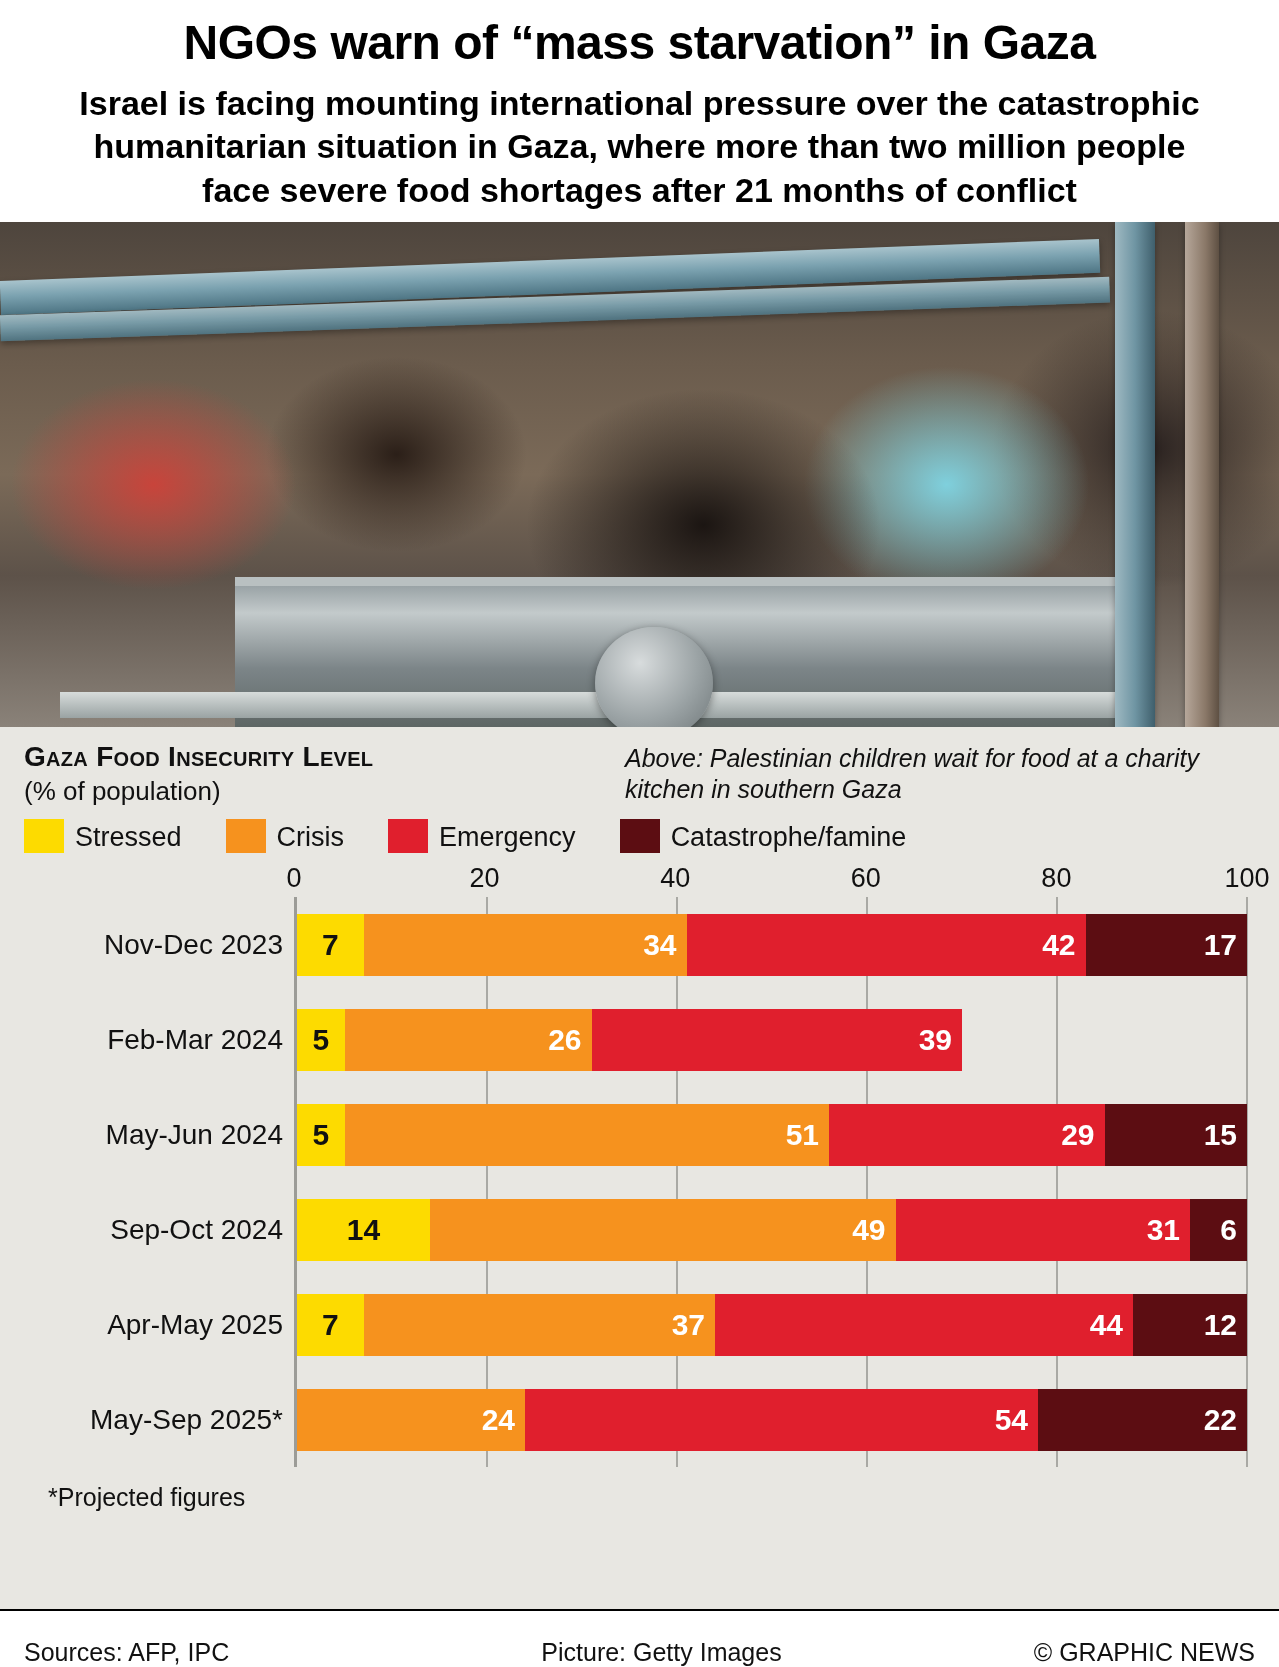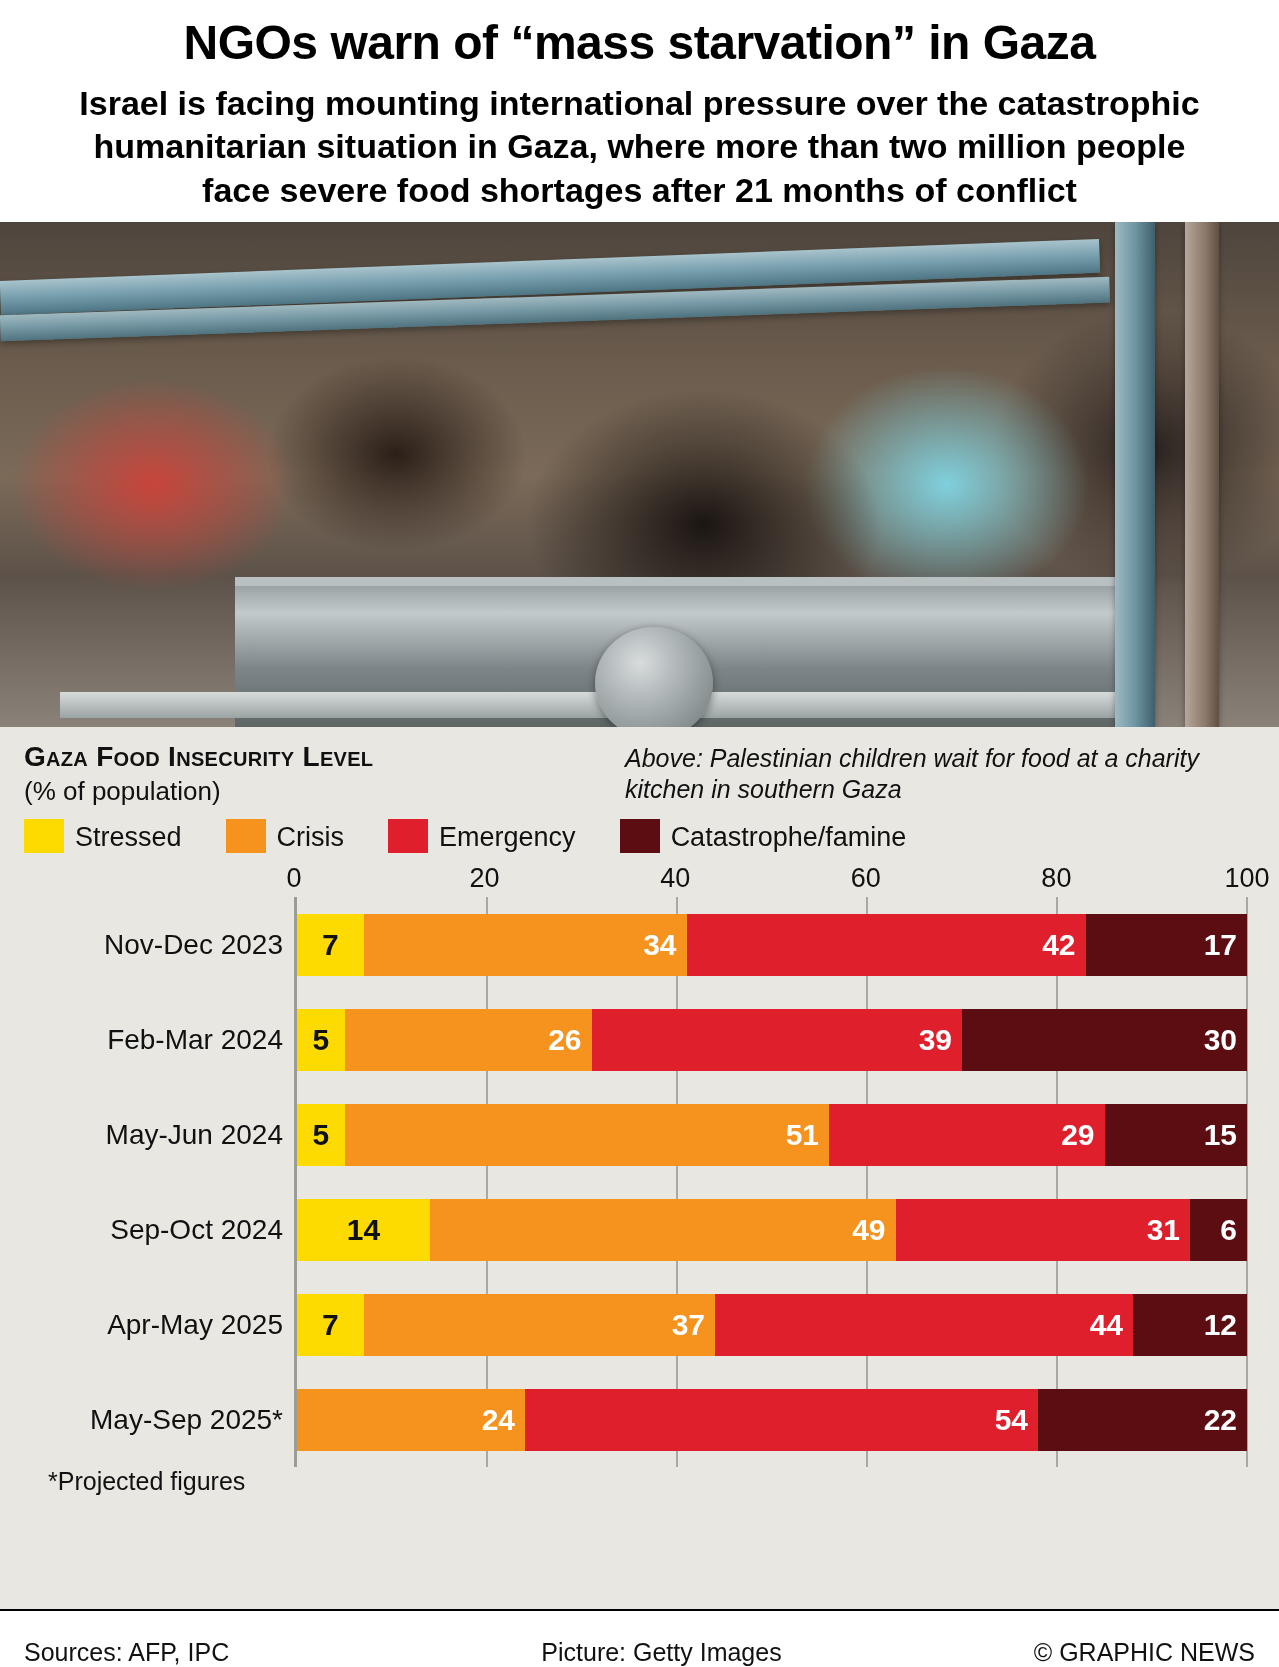--- a/index.html
+++ b/index.html
@@ -237,21 +237,21 @@
     color: #ffffff;
   }
   .seg.stressed {
     color: #111111;
     justify-content: center;
     padding-right: 0;
   }
   .footnote {
     font-size: 25px;
     color: #111111;
-    margin-top: 0;
+    margin-top: 16px;
     margin-left: 24px;
   }
 
   
   .footer {
     background: #ffffff;
     border-top: 2px solid #000000;
     height: 56px;
     display: flex;
     align-items: flex-end;
@@ -338,21 +338,20 @@
               <div class="seg emergency" style="background: rgb(224, 31, 45); width: 42%;">42</div>
               <div class="seg catastrophe" style="background: rgb(92, 13, 18); width: 17%;">17</div>
             </div>
           </div>
           <div class="row">
             <div class="row-label">Feb-Mar 2024</div>
             <div class="bar">
               <div class="seg stressed" style="background: rgb(253, 219, 0); width: 5%;">5</div>
               <div class="seg crisis" style="background: rgb(246, 146, 30); width: 26%;">26</div>
               <div class="seg emergency" style="background: rgb(224, 31, 45); width: 39%;">39</div>
-              <div class="seg catastrophe" style="background: rgb(92, 13, 18); width: 30%;">30</div>
             </div>
           </div>
           <div class="row">
             <div class="row-label">May-Jun 2024</div>
             <div class="bar">
               <div class="seg stressed" style="background: rgb(253, 219, 0); width: 5%;">5</div>
               <div class="seg crisis" style="background: rgb(246, 146, 30); width: 51%;">51</div>
               <div class="seg emergency" style="background: rgb(224, 31, 45); width: 29%;">29</div>
               <div class="seg catastrophe" style="background: rgb(92, 13, 18); width: 15%;">15</div>
             </div>

